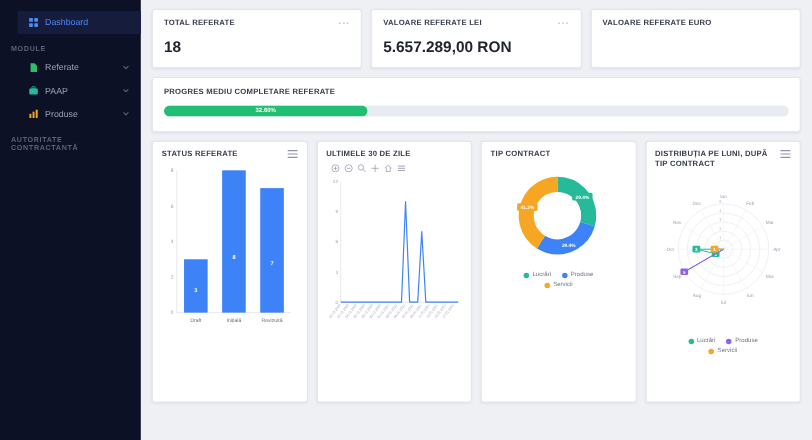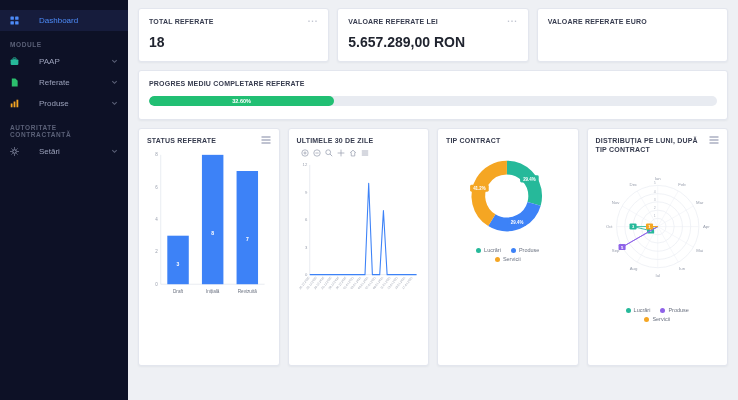--- a/index.html
+++ b/index.html
@@ -2,22 +2,22 @@
 <html><head>
 <meta charset="utf-8">
 <style>
   html,body{margin:0;padding:0;width:738px;height:400px;overflow:hidden;
     font-family:"Liberation Sans",sans-serif;background:#eef0f4;}
   .app{display:flex;width:738px;height:400px;}
 
   
   .sidebar{width:128px;min-width:128px;background:#0d1126;height:100%;
     padding-top:10px;box-sizing:border-box;}
-  .side-item{display:flex;align-items:center;gap:20px;padding:6px 10px;
-    font-size:8px;color:#9aa0b9;cursor:pointer;}
+  .side-item{display:flex;align-items:center;gap:6px;padding:6px 10px;
+    font-size:8px;color:#9aa0b9;cursor:pointer;margin-left:16px;}
   .side-item.active{background:#161c3c;color:#4d8bf8;}
   .side-item .lbl{flex:1;}
   .side-section{padding:10px 10px 3px;font-size:6.5px;font-weight:bold;
     letter-spacing:.6px;color:#5b6178;}
   .ic{width:9px;height:9px;display:block;}
   .chev{width:7px;height:7px;display:block;}
 
   
   .main{flex:1;padding:8px 10px;box-sizing:border-box;overflow:hidden;}
   .card{background:#fff;border:1px solid #e3e6ee;border-radius:3px;
@@ -60,72 +60,53 @@
         <rect x="0.5" y="5.7" width="3.8" height="3.8" rx="0.7" fill="#4d8bf8"></rect>
         <rect x="5.7" y="5.7" width="3.8" height="3.8" rx="0.7" fill="#4d8bf8"></rect>
       </svg>
       <span class="lbl">Dashboard</span>
     </div>
 
     <div class="side-section">MODULE</div>
 
     <div class="side-item">
       <svg class="ic" viewBox="0 0 10 10">
+        <path d="M2 0.5 h4 l2.5 2.5 v6.5 h-6.5 z" fill="#2bbf6d"></path>
+      </svg>
+      <span class="lbl">Referate</span>
+      <svg class="chev" viewBox="0 0 8 8">
+        <polyline points="1.5,2.5 4,5 6.5,2.5" fill="none" stroke="#5b6178" stroke-width="1.2"></polyline>
+      </svg>
+    </div>
+
+    <div class="side-item">
+      <svg class="ic" viewBox="0 0 10 10">
         <rect x="3.3" y="1" width="3.4" height="2" rx="0.5" fill="none" stroke="#26b99a" stroke-width="1"></rect>
         <rect x="0.7" y="2.8" width="8.6" height="6" rx="0.9" fill="#26b99a"></rect>
       </svg>
       <span class="lbl">PAAP</span>
-      <svg class="chev" viewBox="0 0 8 8">
-        <polyline points="1.5,2.5 4,5 6.5,2.5" fill="none" stroke="#5b6178" stroke-width="1.2"></polyline>
-      </svg>
-    </div>
-
-    <div class="side-item">
-      <svg class="ic" viewBox="0 0 10 10">
-        <path d="M2 0.5 h4 l2.5 2.5 v6.5 h-6.5 z" fill="#2bbf6d"></path>
-      </svg>
-      <span class="lbl">Referate</span>
       <svg class="chev" viewBox="0 0 8 8">
         <polyline points="1.5,2.5 4,5 6.5,2.5" fill="none" stroke="#5b6178" stroke-width="1.2"></polyline>
       </svg>
     </div>
 
     <div class="side-item">
       <svg class="ic" viewBox="0 0 10 10">
         <rect x="0.8" y="5" width="2" height="4.2" fill="#f5a623"></rect>
         <rect x="4" y="2.8" width="2" height="6.4" fill="#f5a623"></rect>
         <rect x="7.2" y="0.8" width="2" height="8.4" fill="#f5a623"></rect>
       </svg>
       <span class="lbl">Produse</span>
       <svg class="chev" viewBox="0 0 8 8">
         <polyline points="1.5,2.5 4,5 6.5,2.5" fill="none" stroke="#5b6178" stroke-width="1.2"></polyline>
       </svg>
     </div>
 
     <div class="side-section">AUTORITATE CONTRACTANTĂ</div>
 
-    <div class="side-item">
-      <svg class="ic" viewBox="0 0 10 10">
-        <circle cx="5" cy="5" r="2" fill="none" stroke="#8d93ab" stroke-width="1.1"></circle>
-        <g stroke="#8d93ab" stroke-width="1.1">
-          <line x1="5" y1="0.4" x2="5" y2="1.8"></line>
-            <line x1="5" y1="8.2" x2="5" y2="9.6"></line>
-          <line x1="0.4" y1="5" x2="1.8" y2="5"></line>
-            <line x1="8.2" y1="5" x2="9.6" y2="5"></line>
-          <line x1="1.8" y1="1.8" x2="2.8" y2="2.8"></line>
-            <line x1="7.2" y1="7.2" x2="8.2" y2="8.2"></line>
-          <line x1="8.2" y1="1.8" x2="7.2" y2="2.8"></line>
-            <line x1="2.8" y1="7.2" x2="1.8" y2="8.2"></line>
-        </g>
-      </svg>
-      <span class="lbl">Setări</span>
-      <svg class="chev" viewBox="0 0 8 8">
-        <polyline points="1.5,2.5 4,5 6.5,2.5" fill="none" stroke="#5b6178" stroke-width="1.2"></polyline>
-      </svg>
-    </div>
 
   </aside>
 
   <main class="main">
 
     <div class="stats-row">
       <div class="card stat-card">
         <div class="stat-head">
           <span class="card-title">TOTAL REFERATE</span>
           <span class="dots">...</span>

